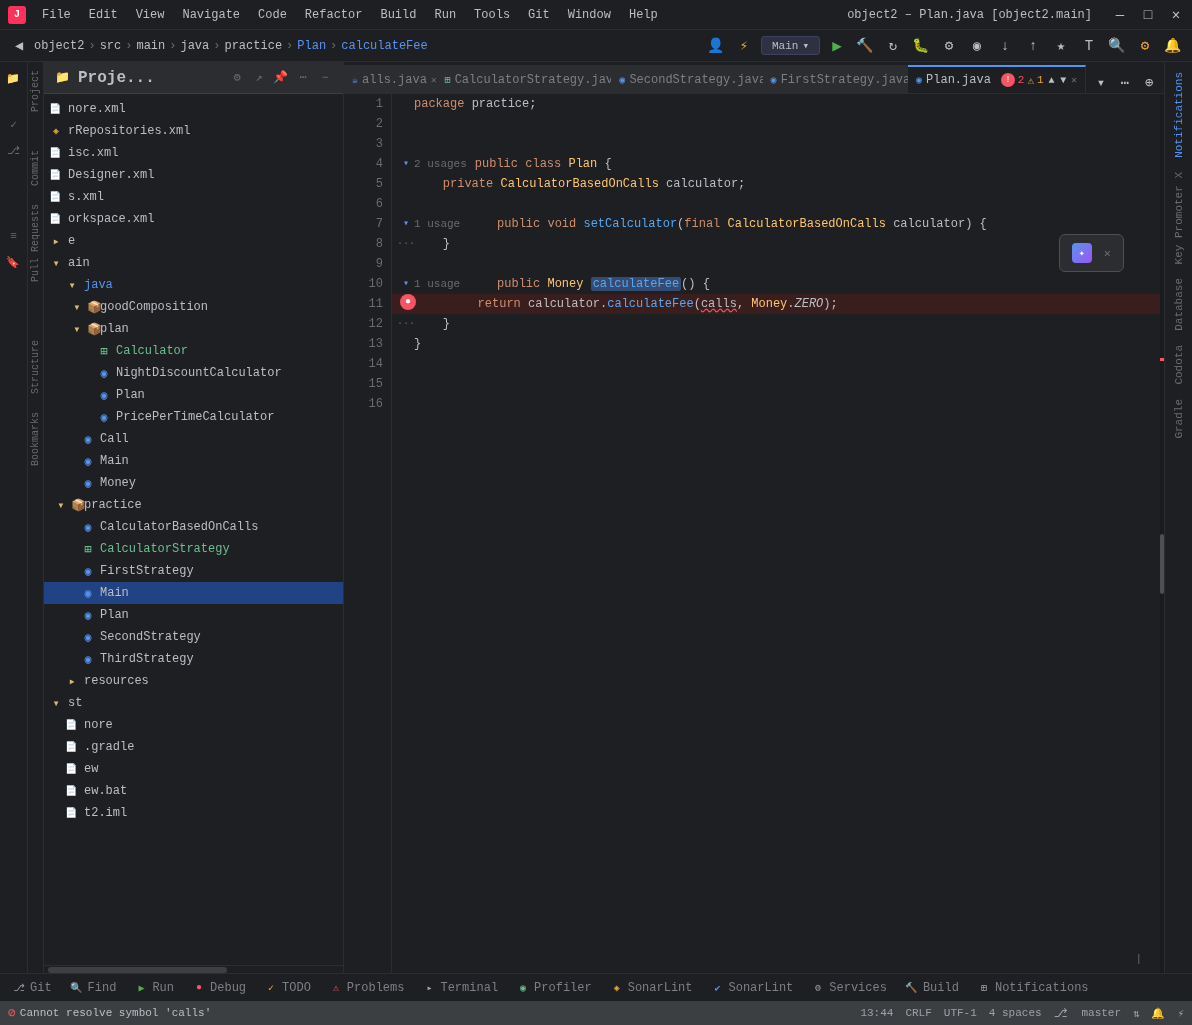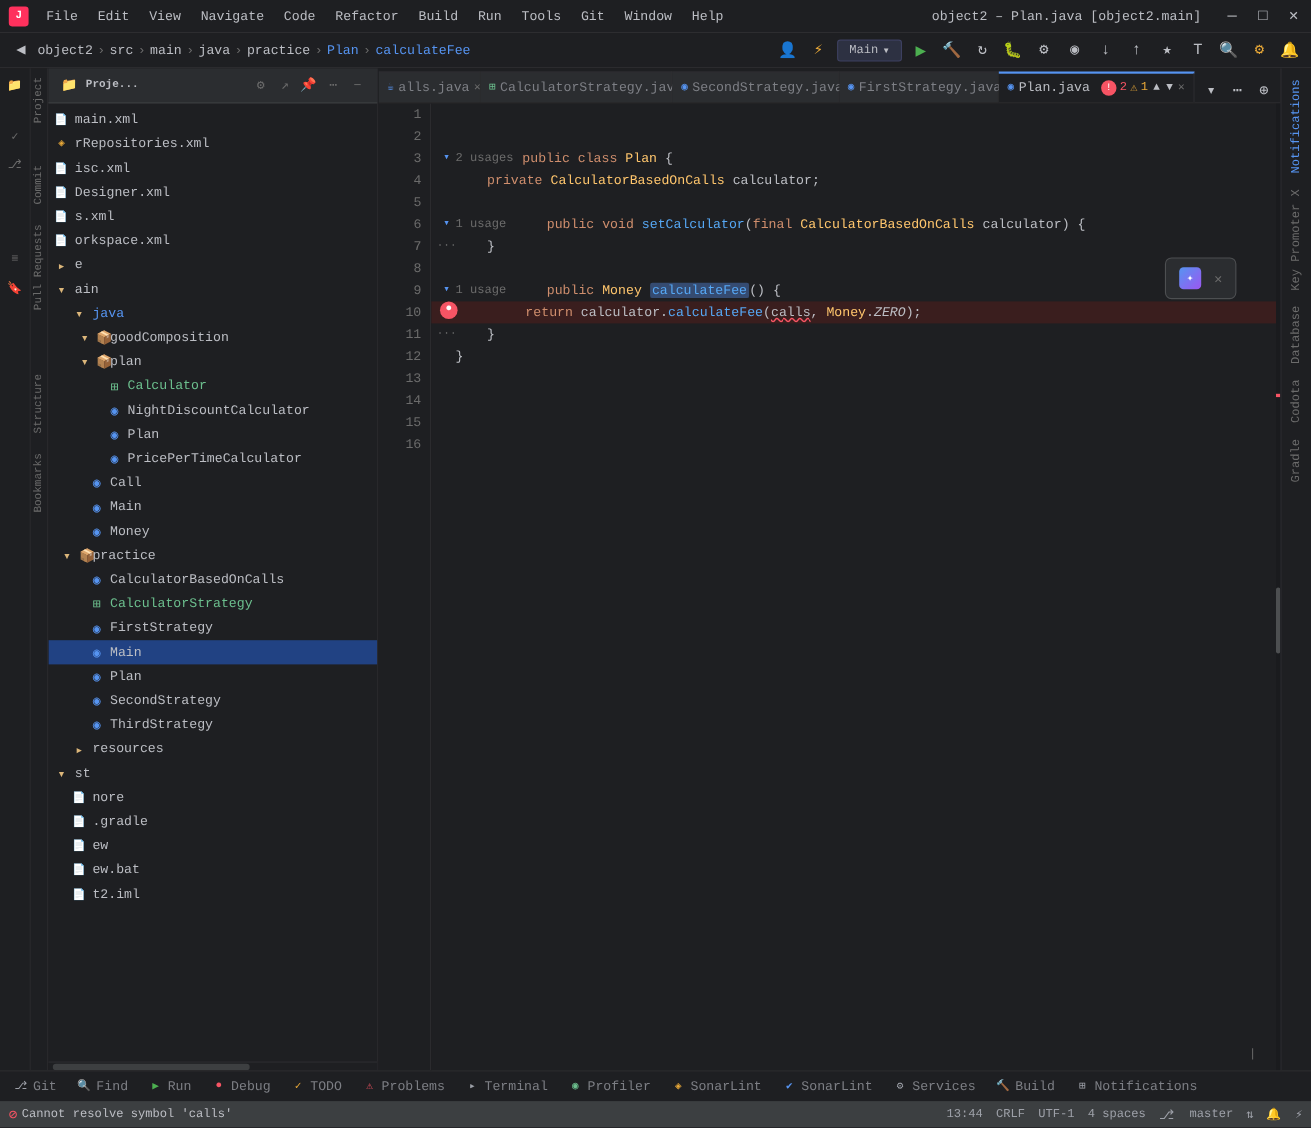--- a/index.html
+++ b/index.html
@@ -169,21 +169,21 @@
       height: 32px;
       display: flex;
       align-items: center;
       padding: 0 8px;
       background: #2b2d30;
       border-bottom: 1px solid #3d3f41;
       gap: 4px;
     }
     .panel-title {
       flex: 1;
-      font-size: 10px;
+      font-size: 16px;
       color: #bcbec4;
       font-weight: bold;
     }
     .panel-actions {
       display: flex;
       gap: 2px;
     }
     .panel-action-btn {
       width: 20px;
       height: 20px;
@@ -596,21 +596,21 @@
         <div class="panel-action-btn">📌</div>
         <div class="panel-action-btn">⋯</div>
         <div class="panel-action-btn">−</div>
       </div>
     </div>
     <div class="project-tree">
 
       <div class="tree-item">
         <span class="indent" style="width:0px"></span>
         <span class="icon" style="color:#bcbec4; font-size:10px">📄</span>
-        <span class="label">main.xml</span>
+        <span class="label">nore.xml</span>
       </div>
       <div class="tree-item">
         <span class="indent" style="width:0px"></span>
         <span class="icon" style="color:#e8a838; font-size:10px">◈</span>
         <span class="label">rRepositories.xml</span>
       </div>
       <div class="tree-item">
         <span class="indent" style="width:0px"></span>
         <span class="icon" style="color:#bcbec4; font-size:10px">📄</span>
         <span class="label">isc.xml</span>
@@ -836,20 +836,24 @@
         <div class="ln">11</div>
         <div class="ln">12</div>
         <div class="ln">13</div>
         <div class="ln">14</div>
         <div class="ln">15</div>
         <div class="ln">16</div>
       </div>
 
       <div class="code-content">
 
+        <div class="code-line">
+          <span class="fold-btn" style="visibility:hidden">▸</span>
+          <span class="code-text"><span class="kw">package</span> <span class="pkg">practice</span><span class="punct">;</span></span>
+        </div>
 
         <div class="code-line">
           <span class="fold-btn" style="visibility:hidden">▸</span>
           <span class="code-text"></span>
         </div>
 
 
         <div class="code-line">
           <span class="fold-btn" style="visibility:hidden">▸</span>
           <span class="code-text"></span>

